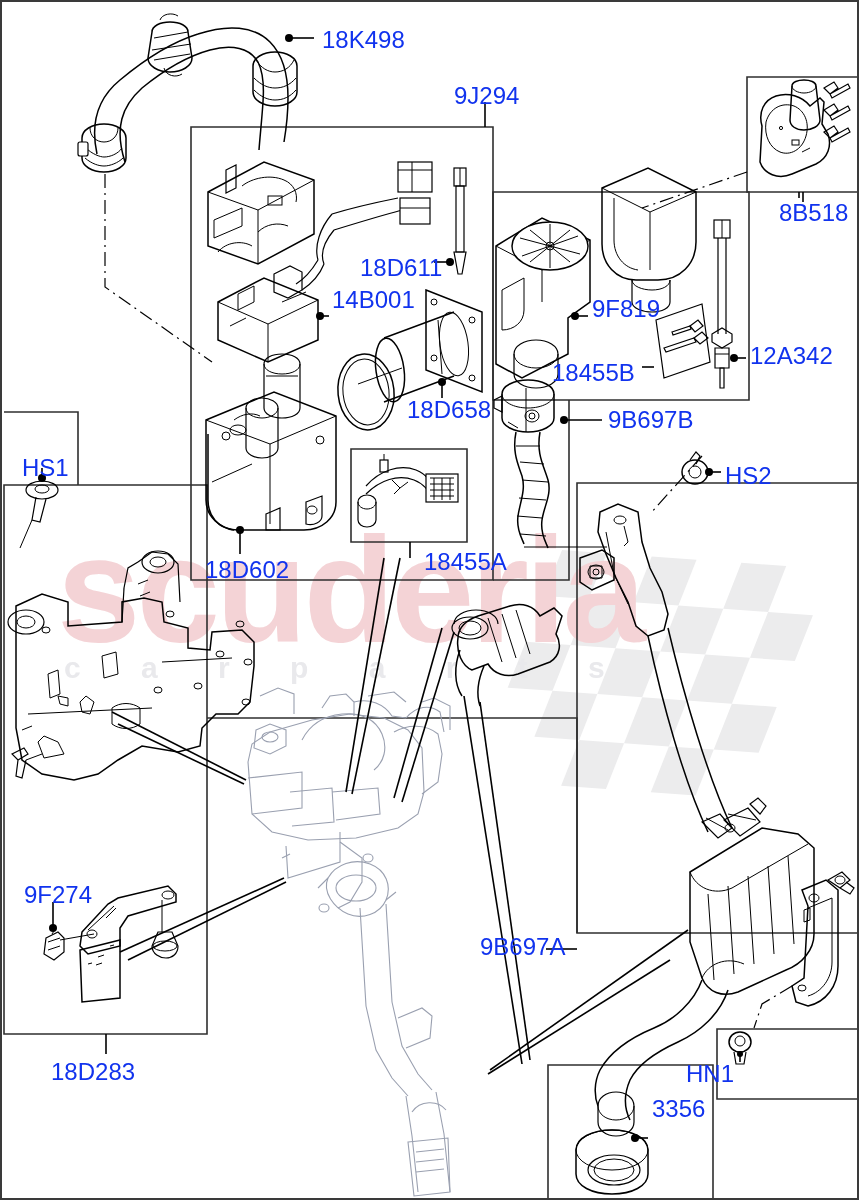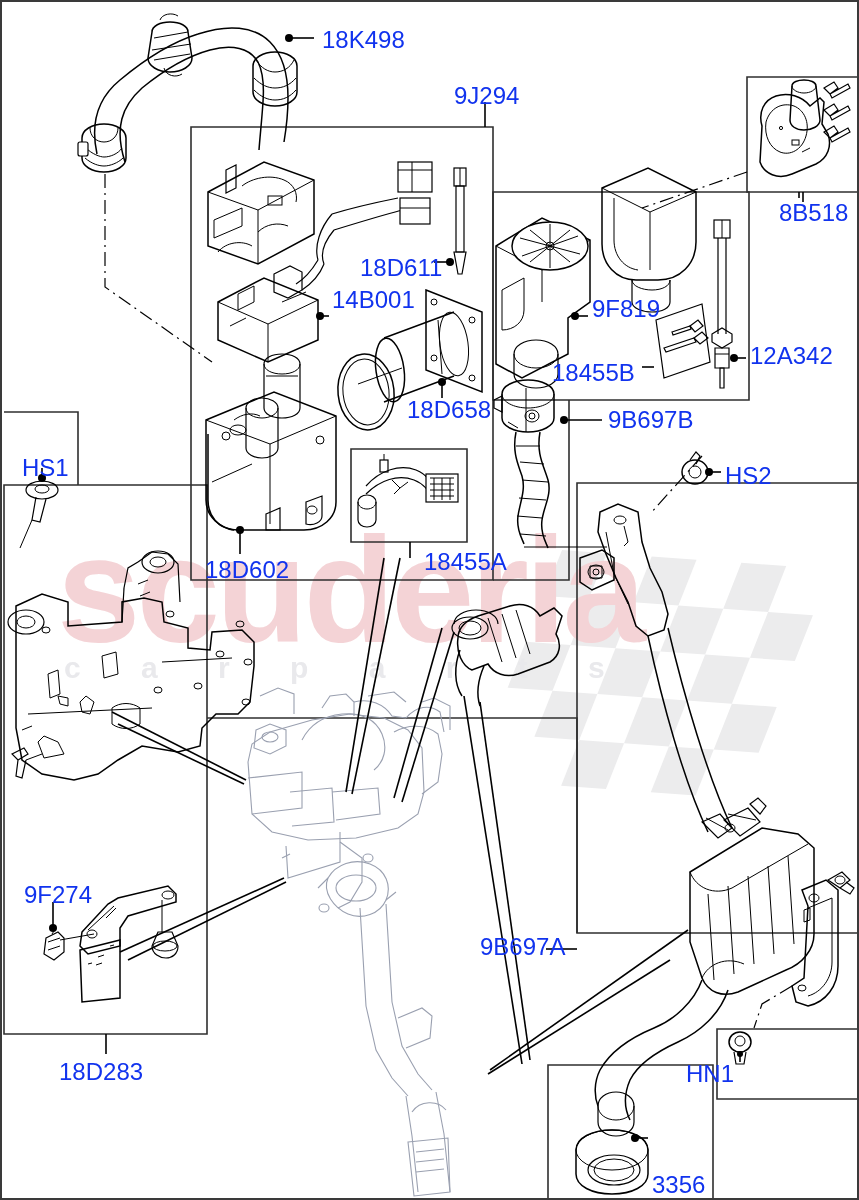--- a/index.html
+++ b/index.html
@@ -578,17 +578,17 @@
   <div class="lbl" style="left:330px;top:288px;">14B001</div>
   <div class="lbl" style="left:550px;top:361px;">18455B</div>
   <div class="lbl" style="left:405px;top:398px;">18D658</div>
   <div class="lbl" style="left:606px;top:408px;">9B697B</div>
   <div class="lbl" style="left:20px;top:456px;">HS1</div>
   <div class="lbl" style="left:723px;top:464px;">HS2</div>
   <div class="lbl" style="left:203px;top:534px;margin-top:24px;">18D602</div>
   <div class="lbl" style="left:376px;top:550px;margin-left:46px;">18455A</div>
   <div class="lbl" style="left:22px;top:883px;">9F274</div>
   <div class="lbl" style="left:478px;top:935px;">9B697A</div>
-  <div class="lbl" style="left:57px;top:1060px;text-align:right;">18D283</div>
+  <div class="lbl" style="left:49px;top:1060px;text-align:right;">18D283</div>
   <div class="lbl" style="left:684px;top:1062px;">HN1</div>
-  <div class="lbl" style="left:650px;top:1173px;">3356</div>
+  <div class="lbl" style="left:650px;top:1097px;">3356</div>
 
 </div>
 
 </body></html>

